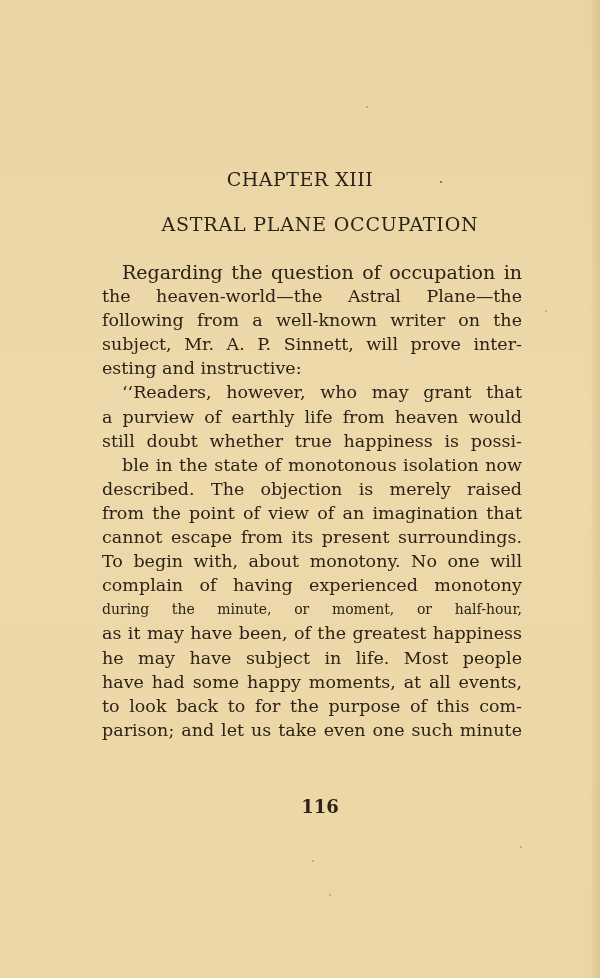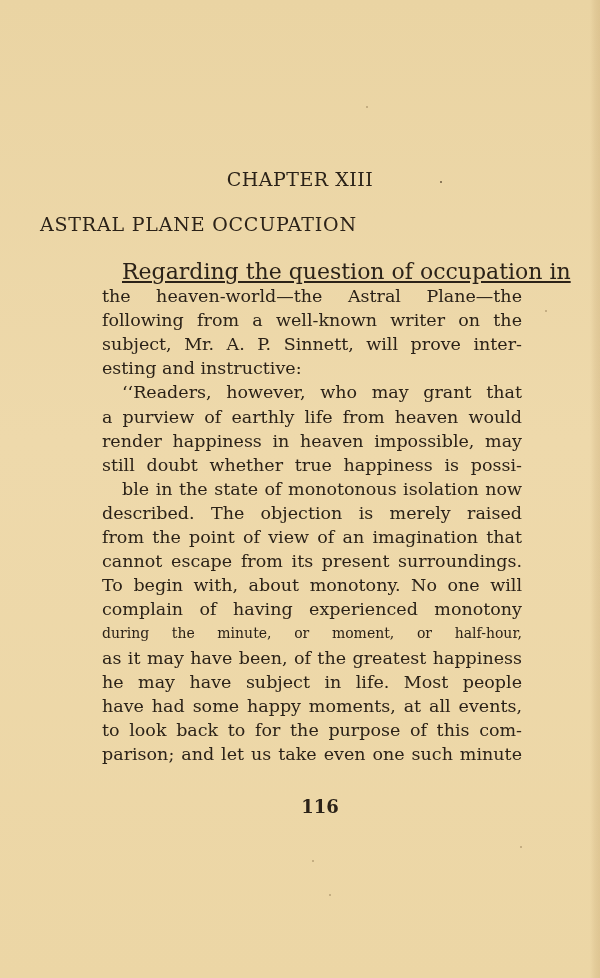--- a/index.html
+++ b/index.html
@@ -40,20 +40,21 @@
       width: 2px;
       height: 2px;
       background: #6d5a3f;
       border-radius: 50%;
     }
     .chapter-title {
       position: absolute;
       top: 213px;
       left: 0;
       width: 600px;
+      text-align: center;
       padding-left: 40px;
       box-sizing: border-box;
       font-size: 19px;
       letter-spacing: 0.8px;
       white-space: nowrap;
     }
     .body-text {
       position: absolute;
       top: 260px;
       left: 102px;
@@ -96,28 +97,27 @@
   </style>
 </head>
 <body>
 
 <div class="page">
   <div class="chapter-number">CHAPTER XIII</div>
   <div class="stray-dot"></div>
   <div class="chapter-title">ASTRAL PLANE OCCUPATION</div>
 
   <div class="body-text">
-    <span class="line indent" style="white-space: nowrap; font-size: 22px; text-decoration: underline;">Regarding the question of occupation in</span>
+    <span class="line indent" style="white-space: nowrap; font-size: 19px;">Regarding the question of occupation in</span>
     <span class="line" style="white-space: nowrap; font-size: 17.5px;">the heaven-world—the Astral Plane—the</span>
     <span class="line" style="white-space: nowrap; font-size: 17.5px;">following from a well-known writer on the</span>
     <span class="line" style="white-space: nowrap; font-size: 17.5px;">subject, Mr. A. P. Sinnett, will prove inter-</span>
     <span class="line" style="text-align: left; text-align-last: left; white-space: nowrap; font-size: 17.5px;">esting and instructive:</span>
     <span class="line indent" style="white-space: nowrap; font-size: 17.5px;">‘‘Readers, however, who may grant that</span>
     <span class="line" style="white-space: nowrap; font-size: 17.5px;">a purview of earthly life from heaven would</span>
-    <span class="line" style="white-space: nowrap; font-size: 17.5px;">render happiness in heaven impossible, may</span>
     <span class="line" style="white-space: nowrap; font-size: 17.5px;">still doubt whether true happiness is possi-</span>
     <span class="line" style="white-space: nowrap; font-size: 17.5px; margin-left: 20px;">ble in the state of monotonous isolation now</span>
     <span class="line" style="white-space: nowrap; font-size: 17.5px;">described. The objection is merely raised</span>
     <span class="line" style="white-space: nowrap; font-size: 17.5px;">from the point of view of an imagination that</span>
     <span class="line" style="white-space: nowrap; font-size: 17.5px;">cannot escape from its present surroundings.</span>
     <span class="line" style="white-space: nowrap; font-size: 17.5px;">To begin with, about monotony. No one will</span>
     <span class="line" style="white-space: nowrap; font-size: 17.5px;">complain of having experienced monotony</span>
     <span class="line" style="white-space: nowrap; font-size: 14px;">during the minute, or moment, or half-hour,</span>
     <span class="line" style="white-space: nowrap; font-size: 17.5px;">as it may have been, of the greatest happiness</span>
     <span class="line" style="white-space: nowrap; font-size: 17.5px;">he may have subject in life. Most people</span>

